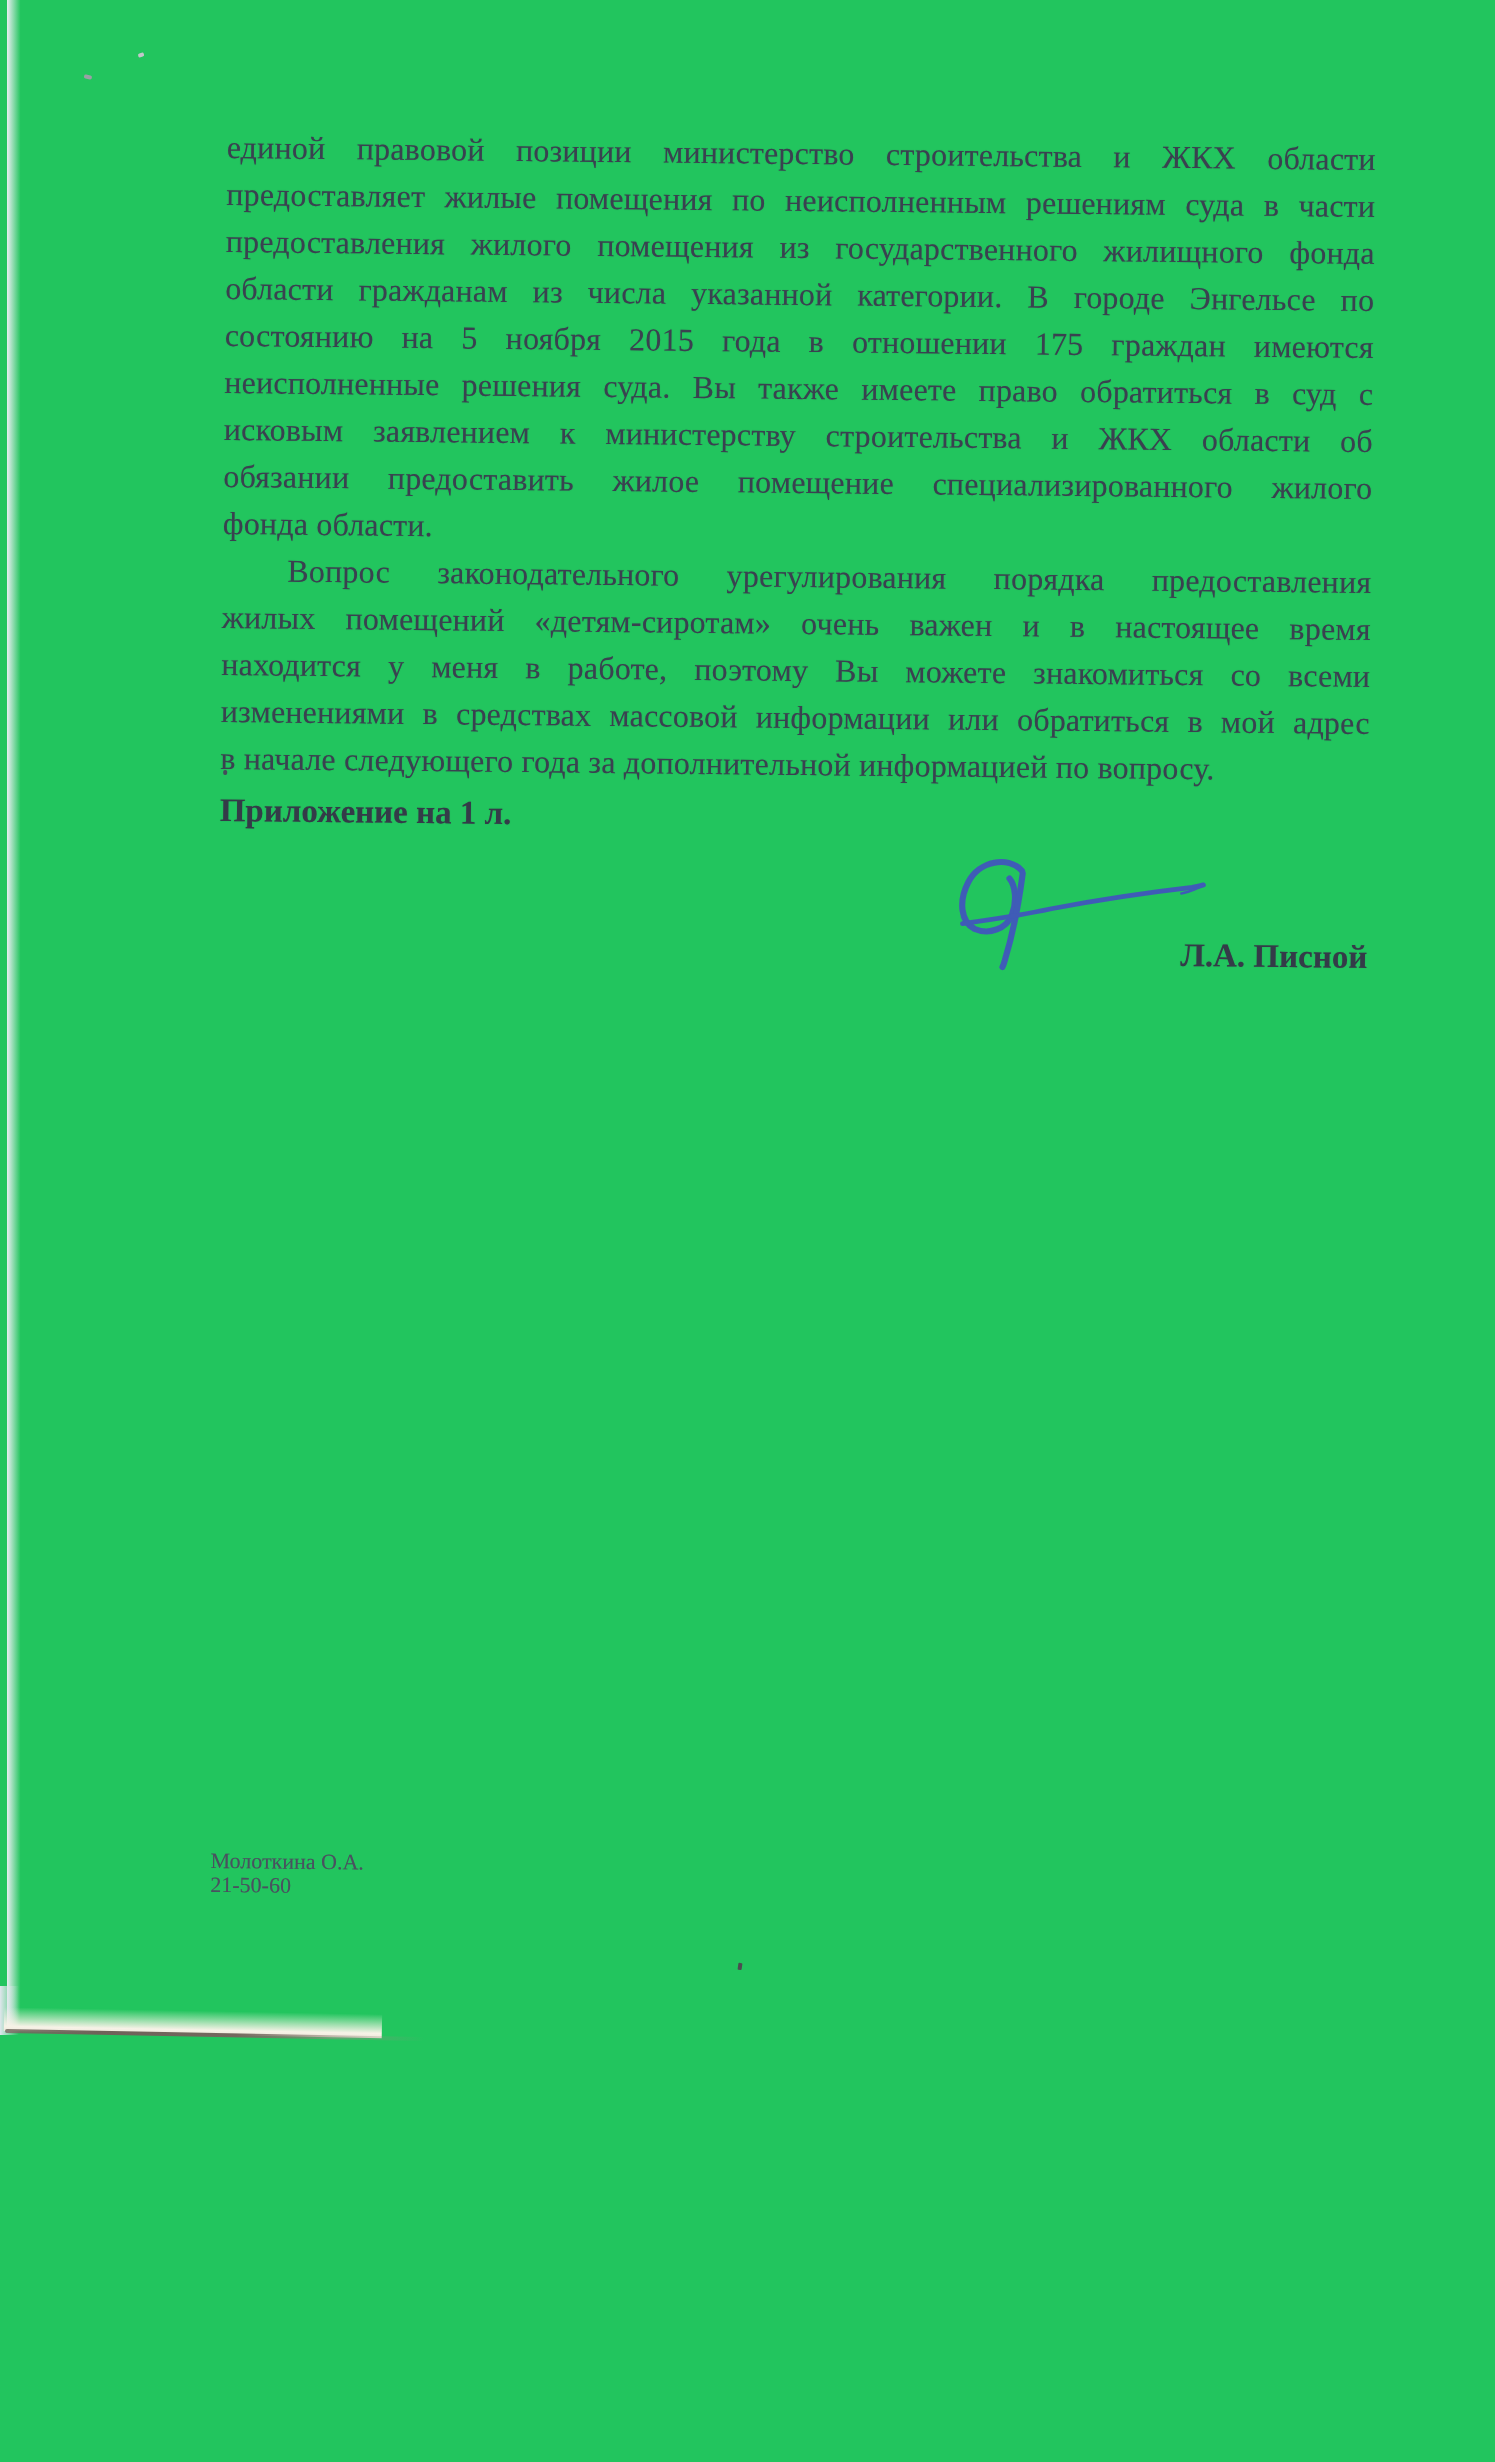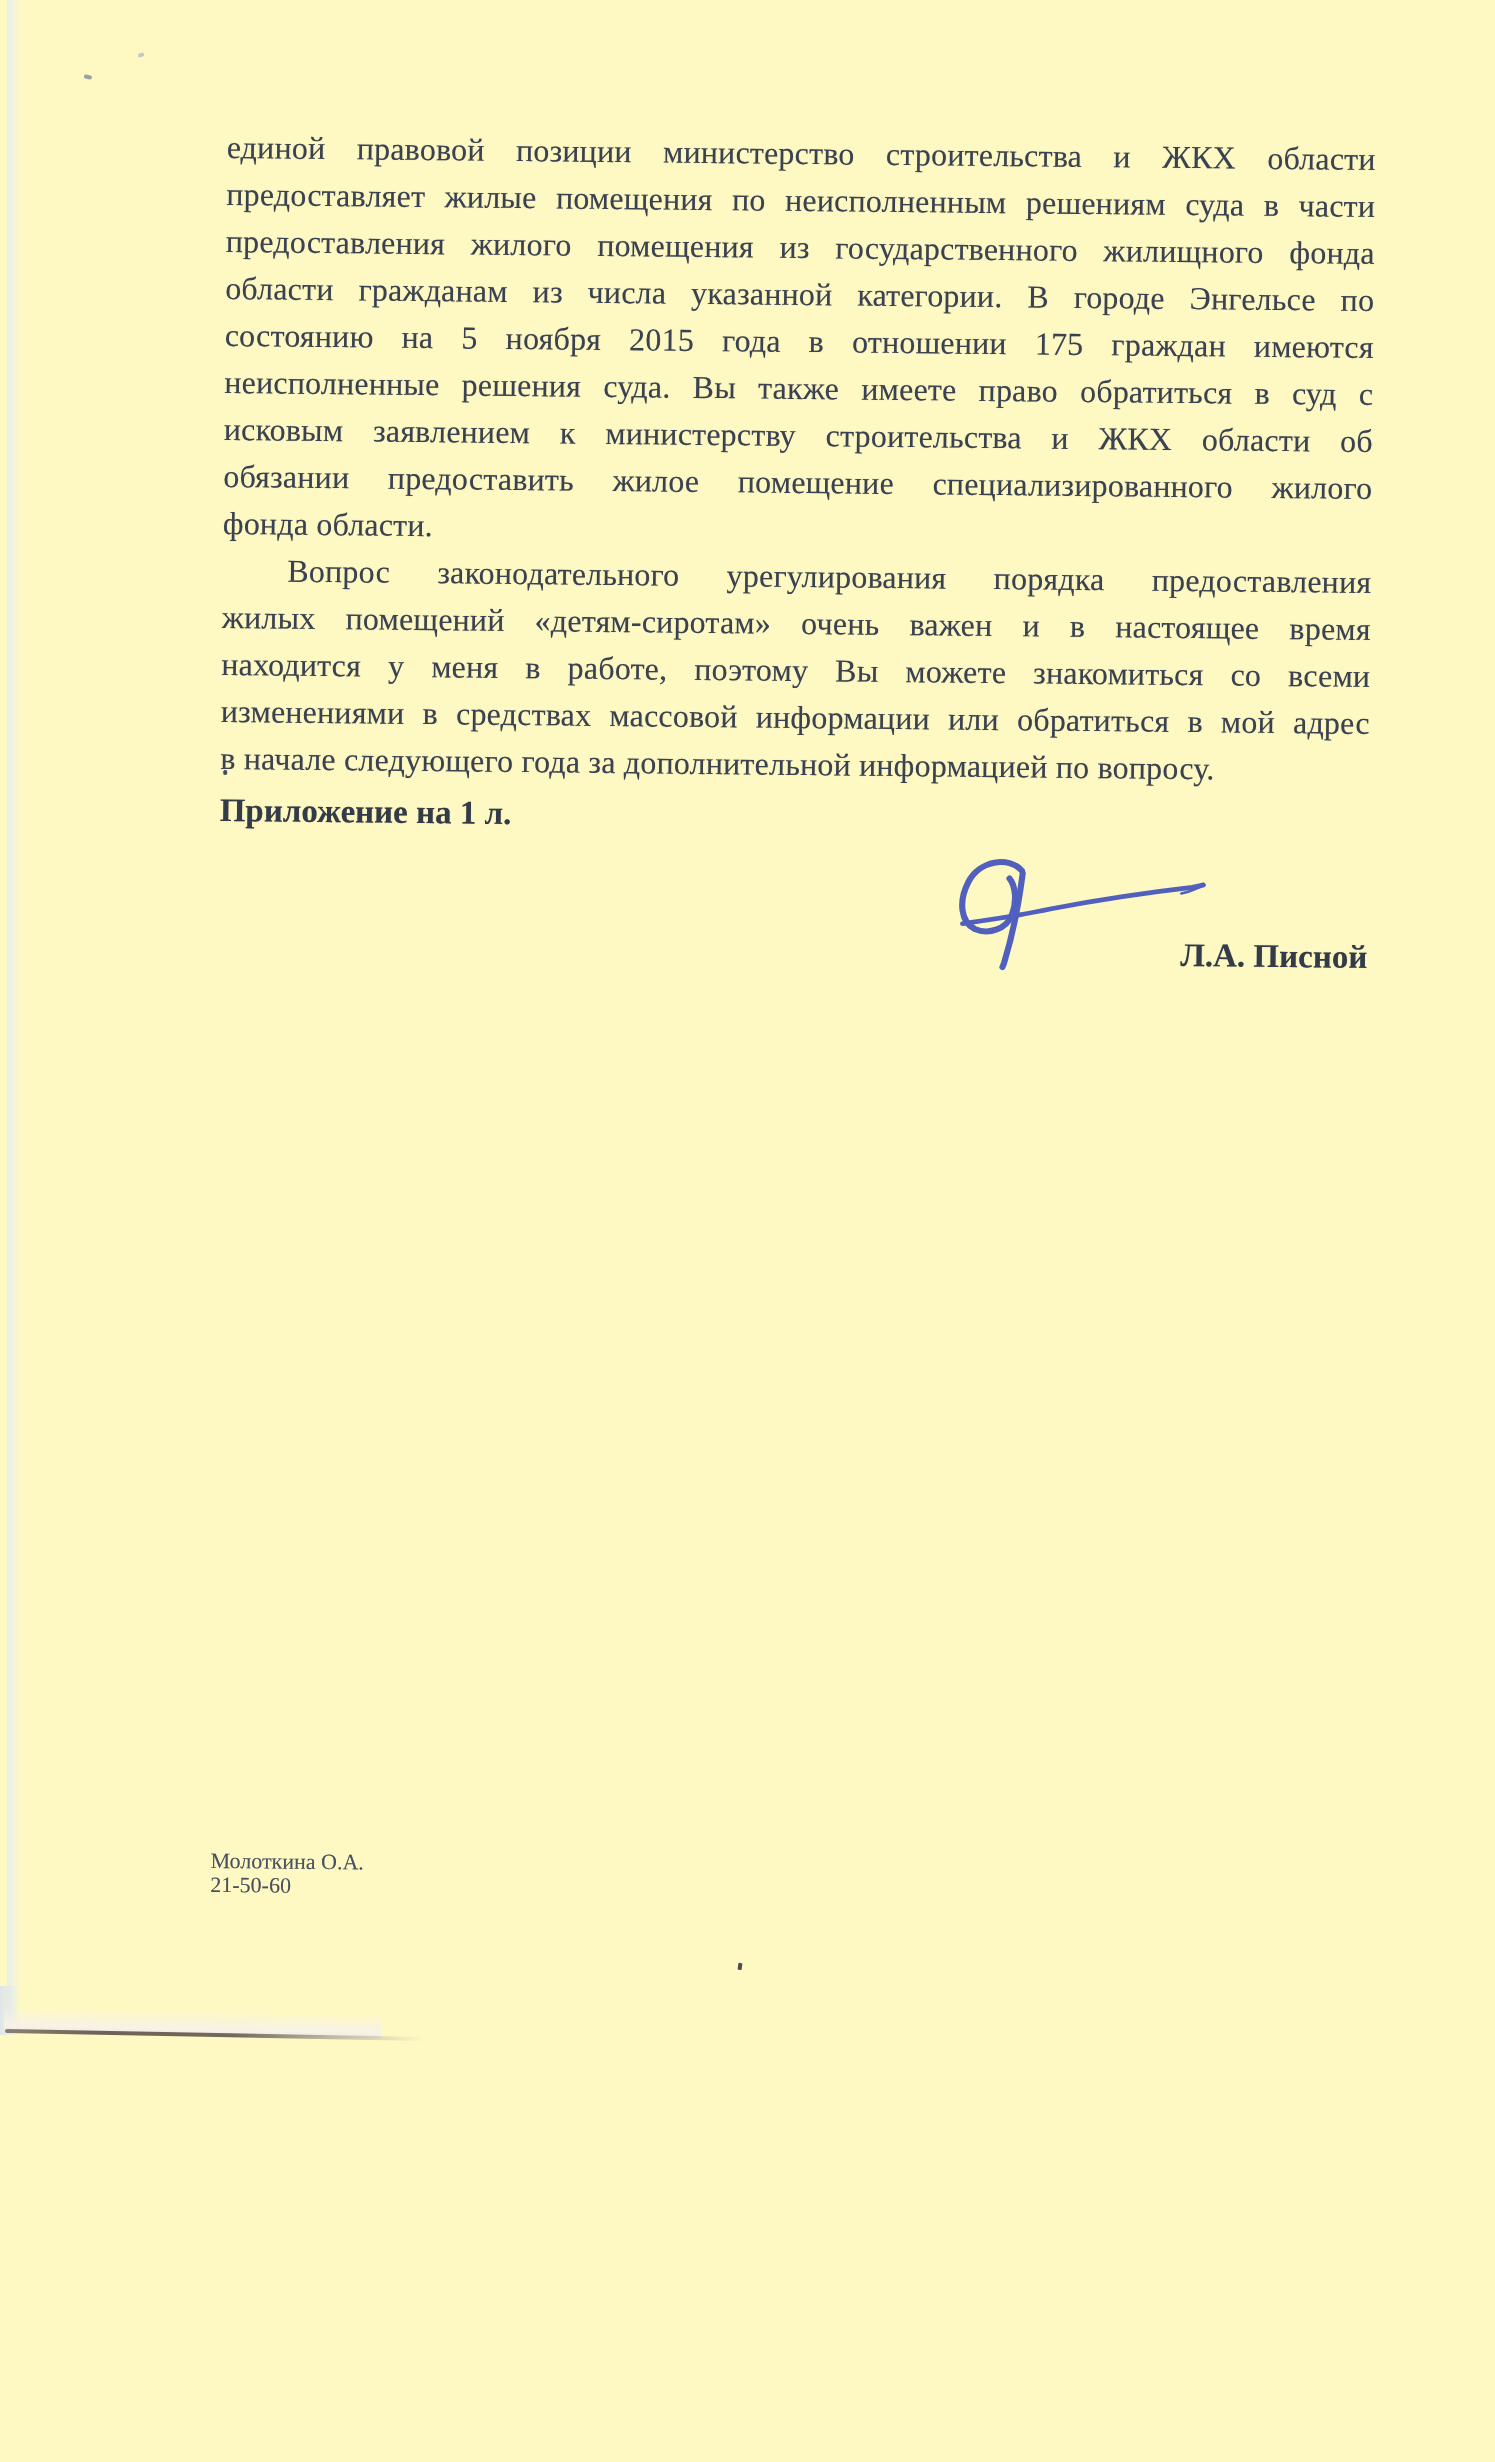--- a/index.html
+++ b/index.html
@@ -1,19 +1,19 @@
 <!DOCTYPE html>
 <html style="font-size:14px"><head>
 <meta charset="utf-8">
 <style>
   html,body{margin:0;padding:0;background:#ffffff;}
   .scan{
     position:relative;
     width:1495px;height:2462px;
-    background:#fef9c3;
+    background:#22c55e;
     overflow:hidden;
     font-family:"Liberation Serif","DejaVu Serif",serif;
   }
   
   .left-edge-strip{
     position:absolute;left:7px;top:0;width:16px;height:2033px;
     background:linear-gradient(90deg,#e9eef2 0%,rgba(255,255,255,0) 85%);
   }
   .left-corner-shade{
     position:absolute;left:0;top:1986px;width:19.3px;height:49px;

